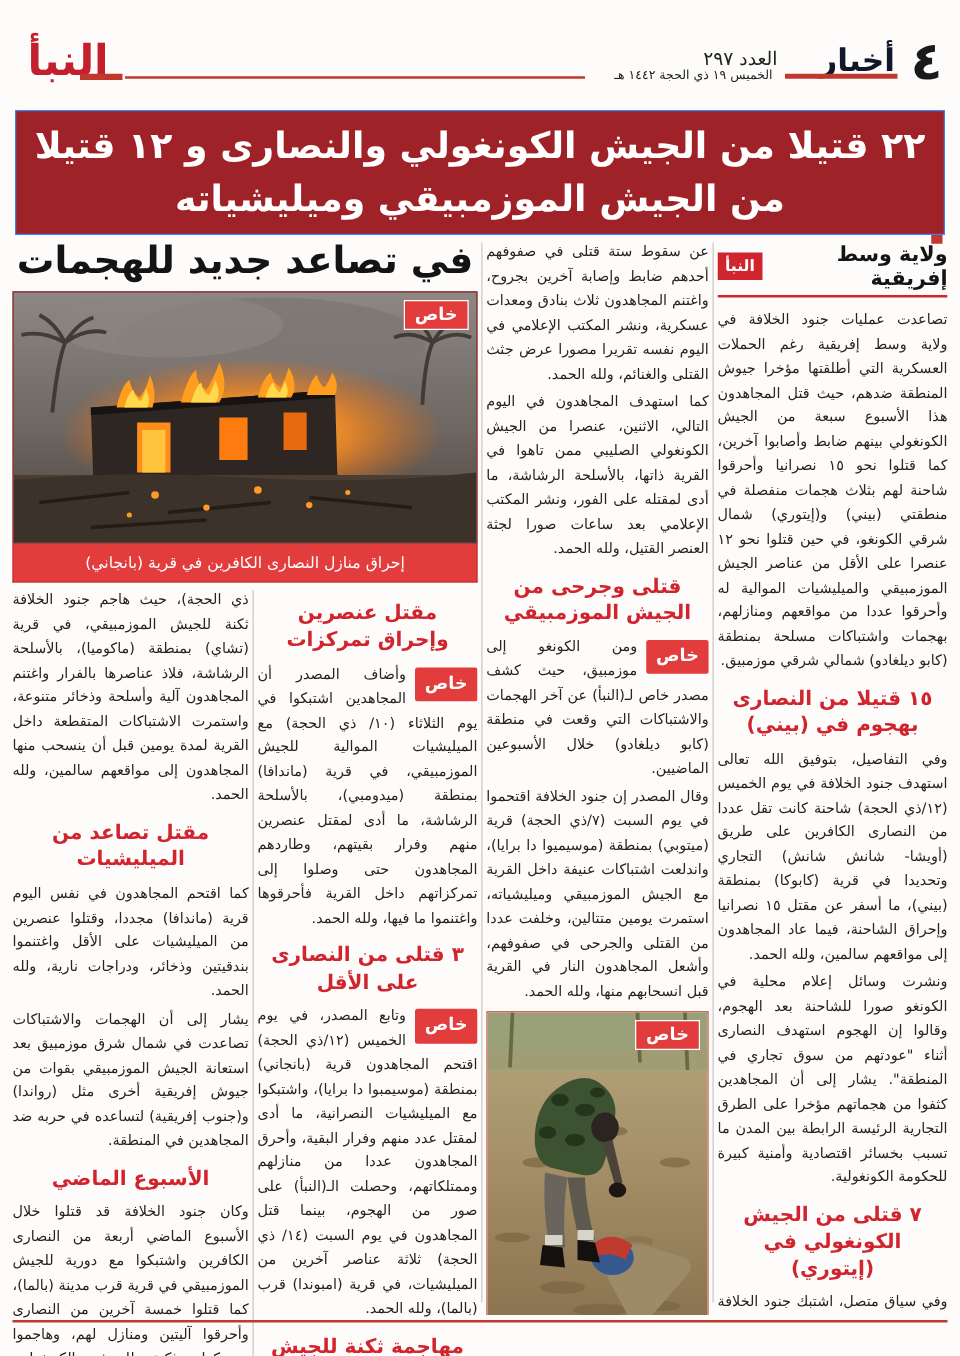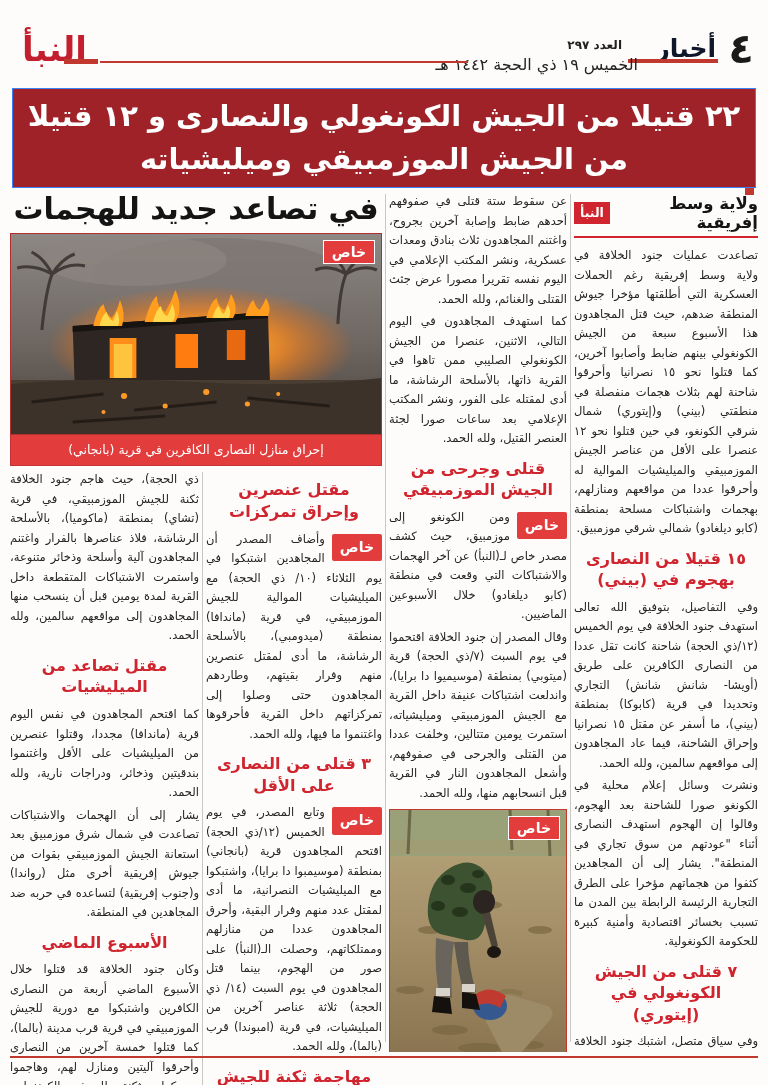--- a/index.html
+++ b/index.html
@@ -3,22 +3,22 @@
 <meta charset="utf-8">
 <style>
   html,body{margin:0;padding:0;width:768px;height:1085px;overflow:hidden;
     background:#f2f0ec;font-family:"DejaVu Sans",sans-serif;}
   .page{position:absolute;inset:0;background:#fdfcfa;}
   
   .masthead{position:absolute;top:22px;left:0;right:0;height:58px;}
   .pagenum{position:absolute;right:14px;top:6px;font-size:42px;font-weight:bold;color:#1a1a1a;line-height:1;}
   .sectionword{position:absolute;right:52px;top:12px;font-size:25px;font-weight:bold;color:#0f172a;letter-spacing:2px;}
   .section-underline{position:absolute;right:50px;top:37px;width:90px;height:4px;background:#c1392e;}
-  .issue{position:absolute;right:146px;top:16px;font-size:12px;color:#222;font-weight:bold;}
-  .dateline{position:absolute;right:130px;top:33px;font-size:16px;color:#222;white-space:nowrap;}
+  .issue{position:absolute;right:146px;top:16px;font-size:15px;color:#222;}
+  .dateline{position:absolute;right:150px;top:33px;font-size:10px;color:#222;white-space:nowrap;}
   .thin-redline{position:absolute;right:300px;left:100px;top:39px;height:2px;background:#c1392e;}
   .logo{position:absolute;left:22px;top:10px;font-size:34px;font-weight:bold;color:#c41f2e;line-height:1;}
   .logo-dash{position:absolute;left:64px;top:37px;width:34px;height:5px;background:#c1392e;}
   
   .banner{position:absolute;top:88px;left:12px;right:12px;height:98px;background:#9e2227;
     color:#fff;text-align:center;display:flex;flex-direction:column;justify-content:center;gap:4px;
     border:1px solid #3b82f6;}
   .banner div{font-size:29px;font-weight:bold;line-height:1.35;}
   .banner-corner{position:absolute;top:188px;right:14px;width:9px;height:7px;background:#c1392e;}
   

